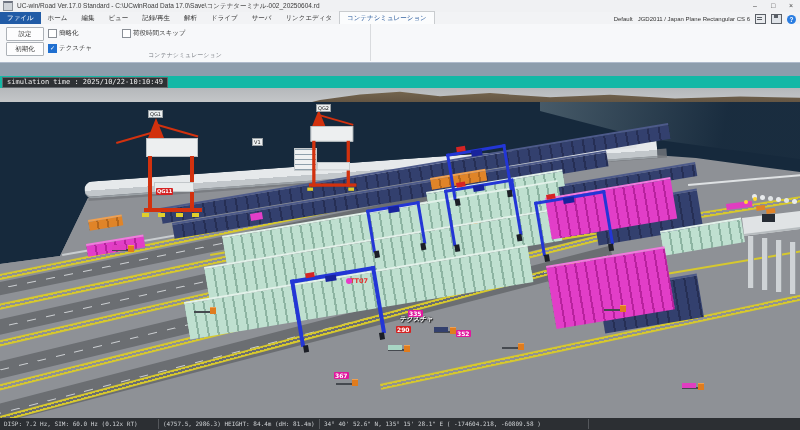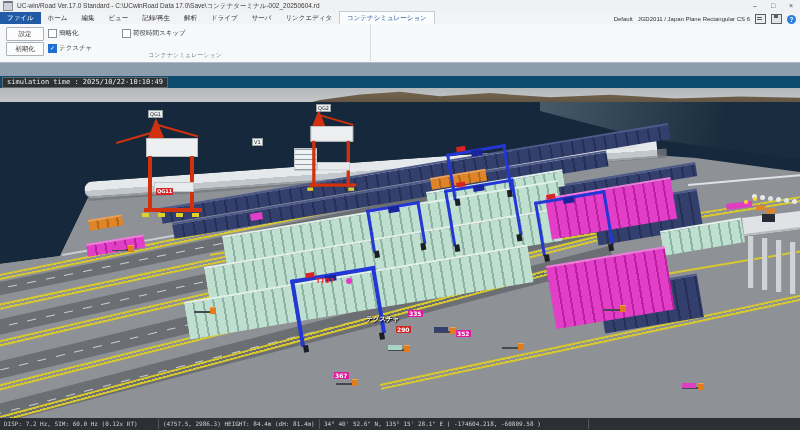--- a/index.html
+++ b/index.html
@@ -27,21 +27,21 @@
   #ribbon{position:absolute;top:24px;left:0;width:800px;height:38px;background:#f7f8fa;border-bottom:1px solid #d9dbde;}
   .rbtn{position:absolute;width:36px;height:12px;background:#fdfdfe;border:1px solid #adb2b8;border-radius:1px;
         font-size:6.5px;color:#333;text-align:center;line-height:11px;}
   .chk{position:absolute;display:flex;align-items:center;gap:2px;font-size:6.5px;color:#333;}
   .box{width:7px;height:7px;border:1px solid #8a8f96;background:#fff;font-size:6px;line-height:7px;text-align:center;color:#fff;}
   .box.on{background:#1f6fd0;border-color:#1f6fd0;}
   #rgroup{position:absolute;left:0;top:0;width:370px;height:37px;border-right:1px solid #d9dbde;}
   #grouplabel{position:absolute;left:0;bottom:1px;width:370px;text-align:center;font-size:6px;color:#7a7e84;}
   
   #band{position:absolute;top:62px;left:0;width:800px;height:14px;background:#8d9dac;border-top:1px solid #aebacb;}
-  #simbar{position:absolute;top:76px;left:0;width:800px;height:12px;background:#0c4a6e;display:flex;align-items:center;}
+  #simbar{position:absolute;top:76px;left:0;width:800px;height:12px;background:#14b8a6;display:flex;align-items:center;}
   #simtime{margin-left:2px;background:#2e3134;border:1px solid #63676c;color:#ececec;
            font:7px/9px "DejaVu Sans Mono",monospace;padding:0 4px;}
   
   #scene{position:absolute;top:88px;left:0;width:800px;height:330px;overflow:hidden;background:#8e9196;}
   .rot{transform-origin:0 0;}
   .road{position:absolute;transform-origin:0 0;background:#6b6e72;}
   .road i{position:absolute;left:0;right:0;top:45%;height:1.5px;
           background:repeating-linear-gradient(90deg,#cdd0d3 0 9px,transparent 9px 19px);}
   .ypair{position:absolute;transform-origin:0 0;height:6px;
          background:linear-gradient(180deg,#d6c82e 0 2px,transparent 2px 4px,#d6c82e 4px 6px);}
@@ -65,21 +65,21 @@
   .sts .ft{position:absolute;width:7px;height:4px;background:#e0cf2c;}
   .sts .gird{position:absolute;background:#e8ebec;border:1px solid #c2c7ca;}
   .truck{position:absolute;width:22px;height:8px;}
   .truck .chs{position:absolute;left:0;top:5px;width:22px;height:2px;background:#45494f;}
   .truck .cab{position:absolute;right:0;top:1px;width:6px;height:6px;background:#e07c1e;border-top:1px solid #f0a050;}
   .truck .bx{position:absolute;left:0;top:1px;width:14px;height:5px;}
   .bx.mag{background:#e03ec0;} .bx.teal{background:#a8d6c4;} .bx.navy{background:#33406e;}
   .badge{position:absolute;font:bold 6px/7px "DejaVu Sans",sans-serif;color:#fff;padding:0 1px;border-radius:1px;z-index:30;}
   .badge.mag{background:#e0189e;} .badge.red{background:#d42222;}
   .chipl{position:absolute;font:5px/6px "DejaVu Sans",sans-serif;background:#eceff0;color:#222;padding:0 1px;border:1px solid #9aa0a4;z-index:30;}
-  .scl{position:absolute;z-index:30;font:bold 6.5px/7px "DejaVu Sans",sans-serif;}
+  .scl{position:absolute;z-index:30;font:bold 6.5px/7px "DejaVu Sans",sans-serif;margin-left:34px;}
   
   #statusbar{position:absolute;top:418px;left:0;width:800px;height:12px;background:#2c2f33;color:#cdd0d3;
              display:flex;align-items:center;font:6px/8px "DejaVu Sans Mono",monospace;}
   .seg{padding:0 4px;border-right:1px solid #54575b;height:10px;display:flex;align-items:center;white-space:nowrap;overflow:hidden;}
 </style>
 </head>
 <body>
 
 <div id="titlebar">
   <div id="appicon"></div>

